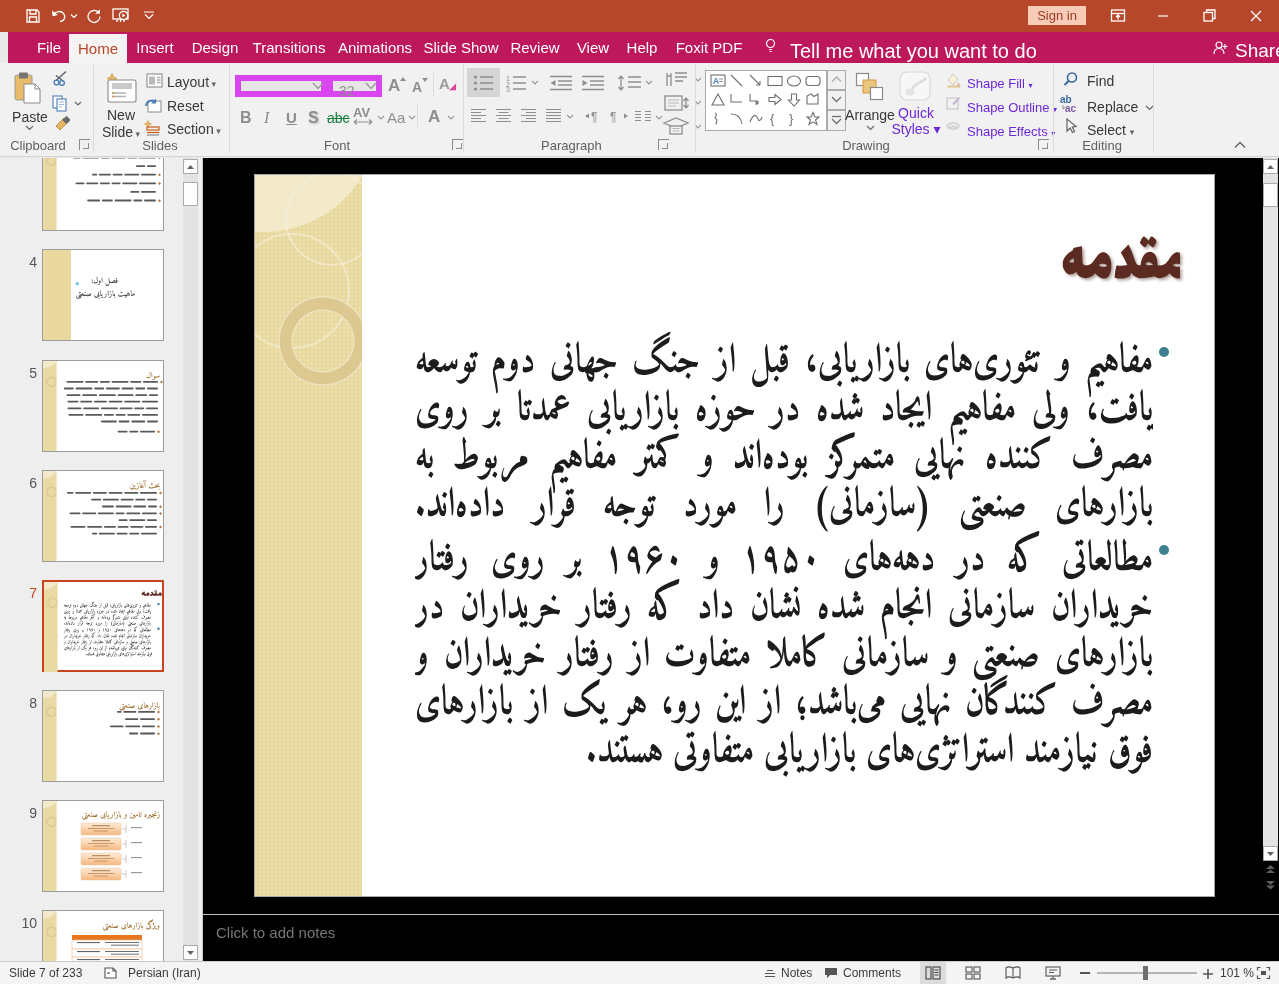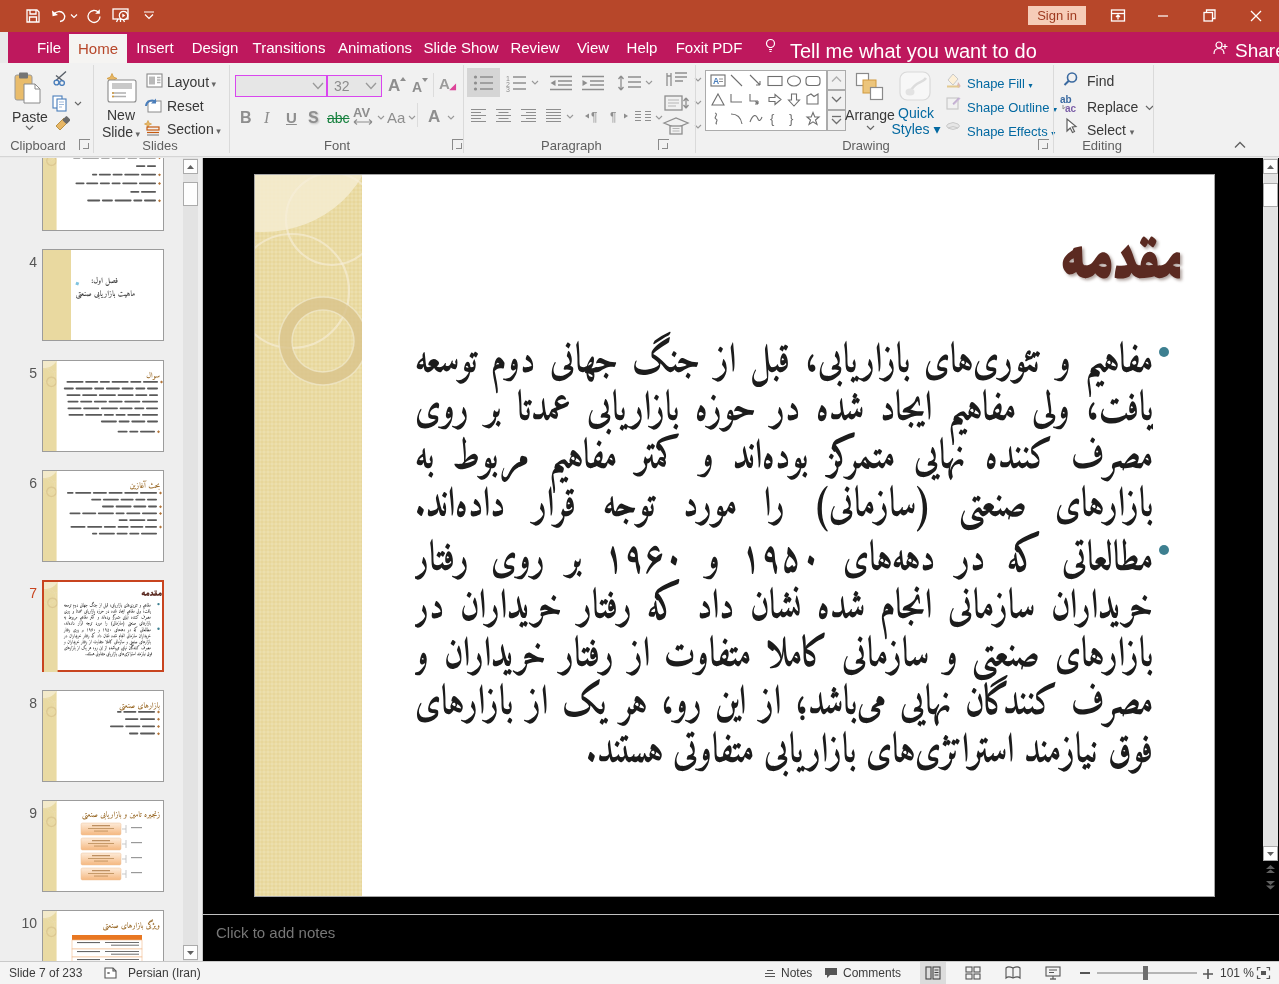--- a/index.html
+++ b/index.html
@@ -8,22 +8,22 @@
 #tabrow{left:8px;top:32px;width:1279px;height:31px;background:#be185d}
 #ribbon{left:0;top:63px;width:1279px;height:94px;background:#f1f1f1;border-bottom:1px solid #d5d5d5}
 #main{left:0;top:158px;width:1279px;height:803px;overflow:hidden}
 #status{left:0;top:961px;width:1279px;height:23px;background:#f4f4f4;border-top:1px solid #c9c9c9;font-size:12px;color:#3b3b3b}
 .ttxt{color:#fff;font-size:14px}
 .tab{color:#fff;font-size:15px;top:0;height:31px;line-height:31px;text-align:center}
 #hometab{background:#f5f4f2;color:#b7472a;top:2px;height:29px;line-height:29px}
 .glabel{font-size:13px;color:#5f5f5f;text-align:center;top:75px}
 .gsep{top:2px;height:88px;width:1px;background:#dadada}
 .btxt{font-size:14px;color:#383838}
-.gray{color:#0369a1}
-.combo{background:#e6e6e6;border:1px solid #d946ef}
+.gray{color:#6d28d9}
+.combo{background:#e6e6e6;border:6px solid #d946ef}
 .launch{width:11px;height:11px;border-left:1px solid #8a8a8a;border-top:1px solid #8a8a8a;position:absolute}
 .launch:after{content:"";position:absolute;left:3px;top:3px;width:5px;height:5px;border-right:1.5px solid #8a8a8a;border-bottom:1.5px solid #8a8a8a}
 #thumbpanel{left:0;top:0;width:202px;height:803px;background:#eeeeee;overflow:hidden}
 #editarea{left:203px;top:0;width:1076px;height:803px;background:#000000;overflow:hidden}
 .tnum{font-size:14px;color:#555;left:17px;width:20px;text-align:right}
 .scrolltrack{background:#e3e3e3}
 .scrollbtn{background:#fdfdfd;border:1px solid #ababab}
 #slide{left:51px;top:16px;width:961px;height:723px;background:#fff;border:1px solid #a6a6a6}
 </style></head>
 <body>

